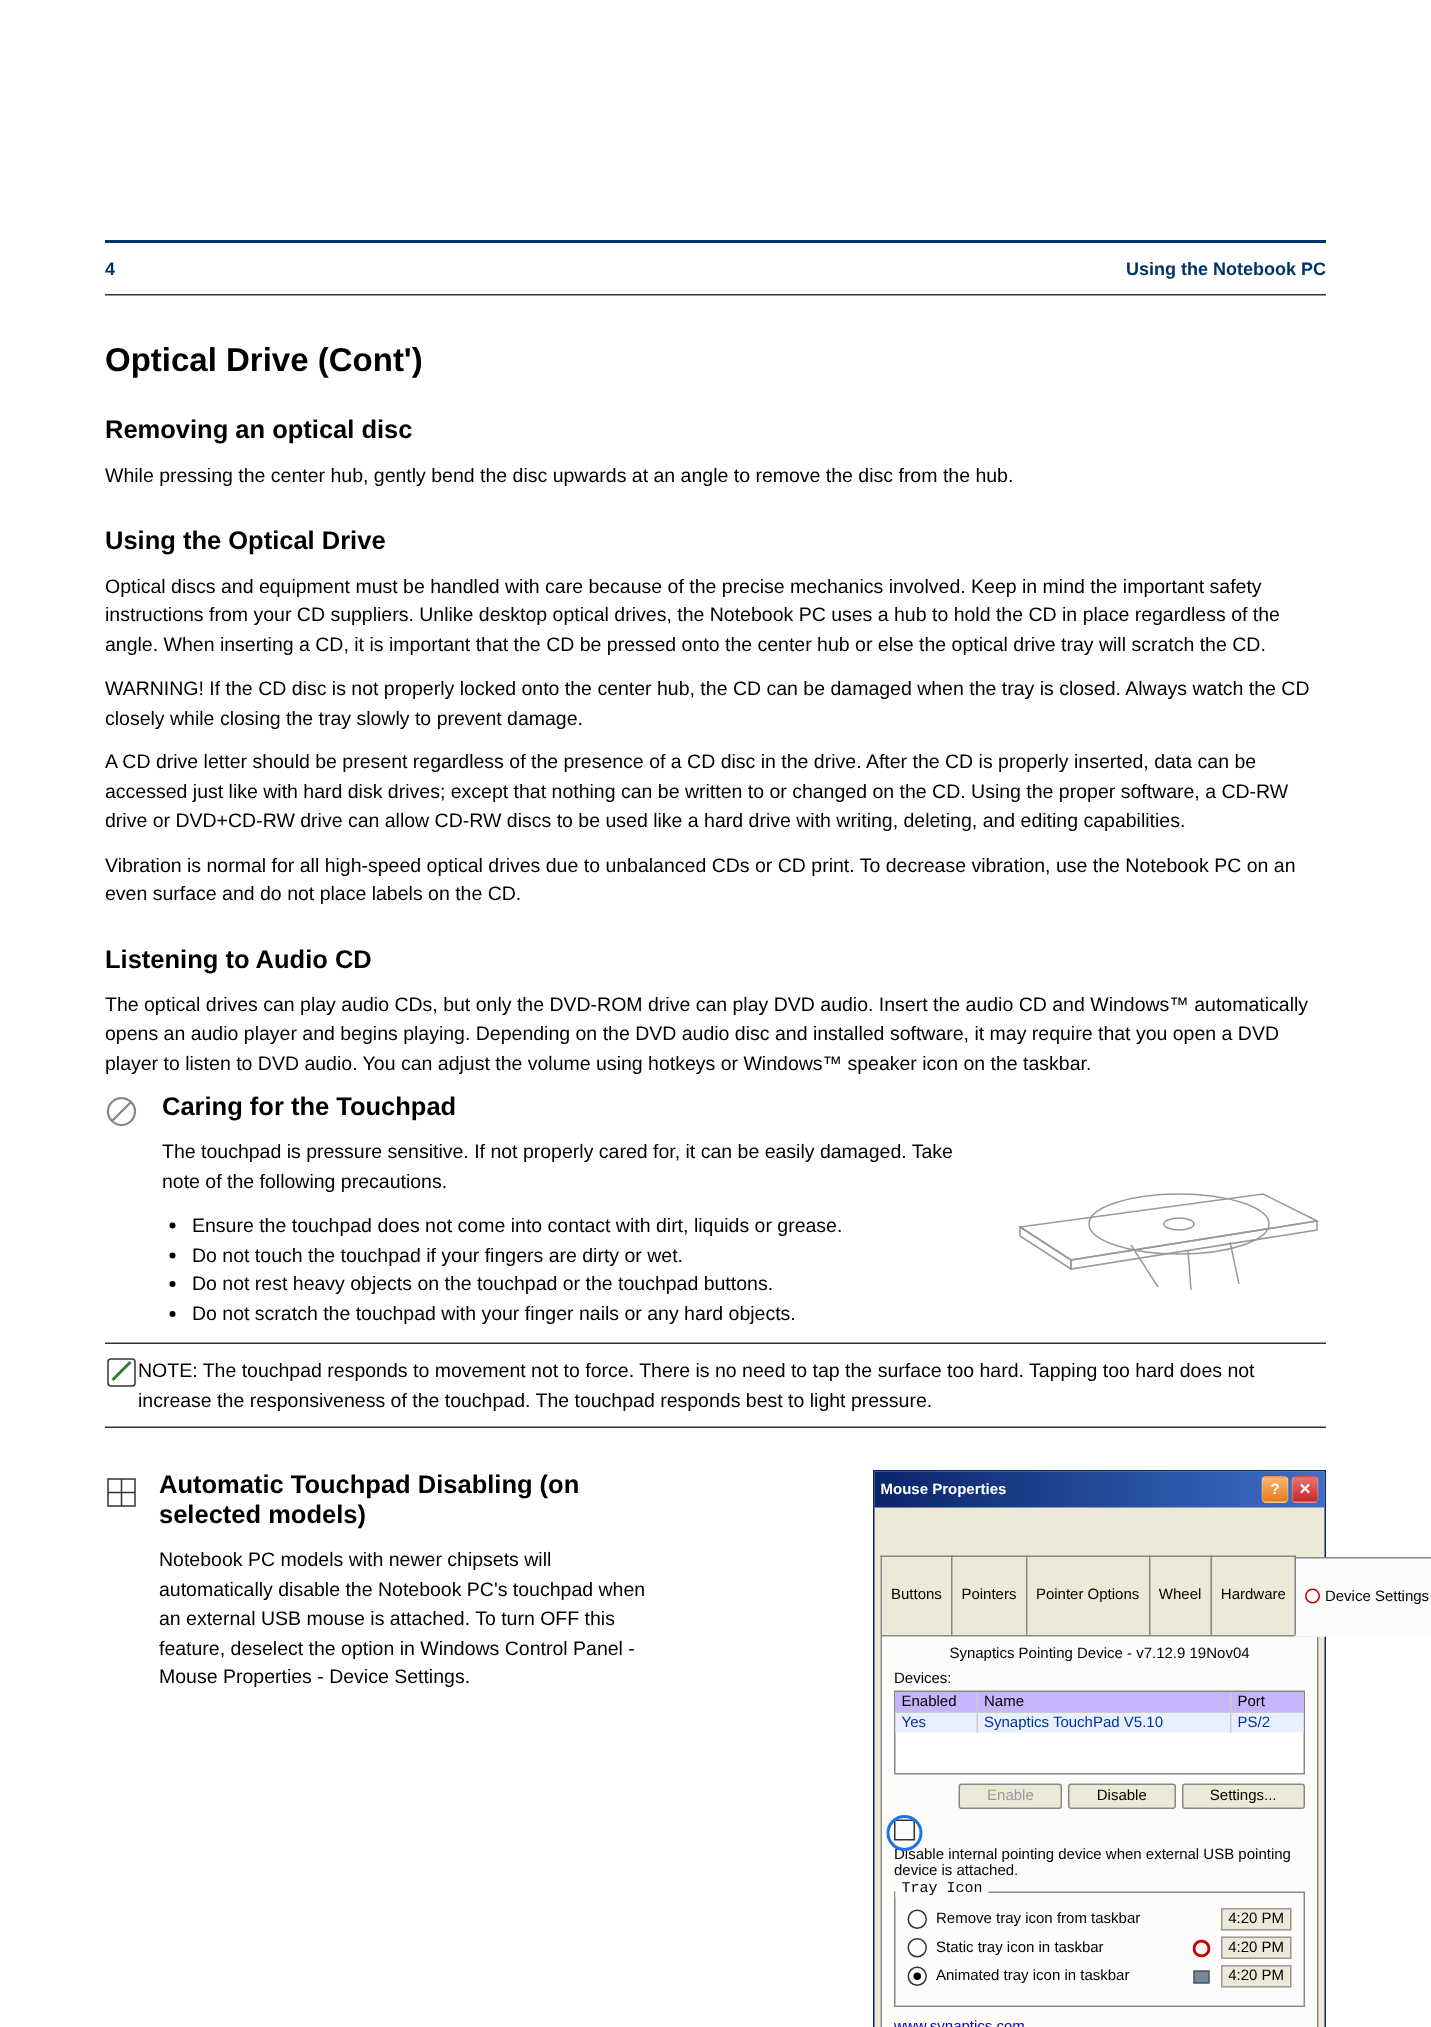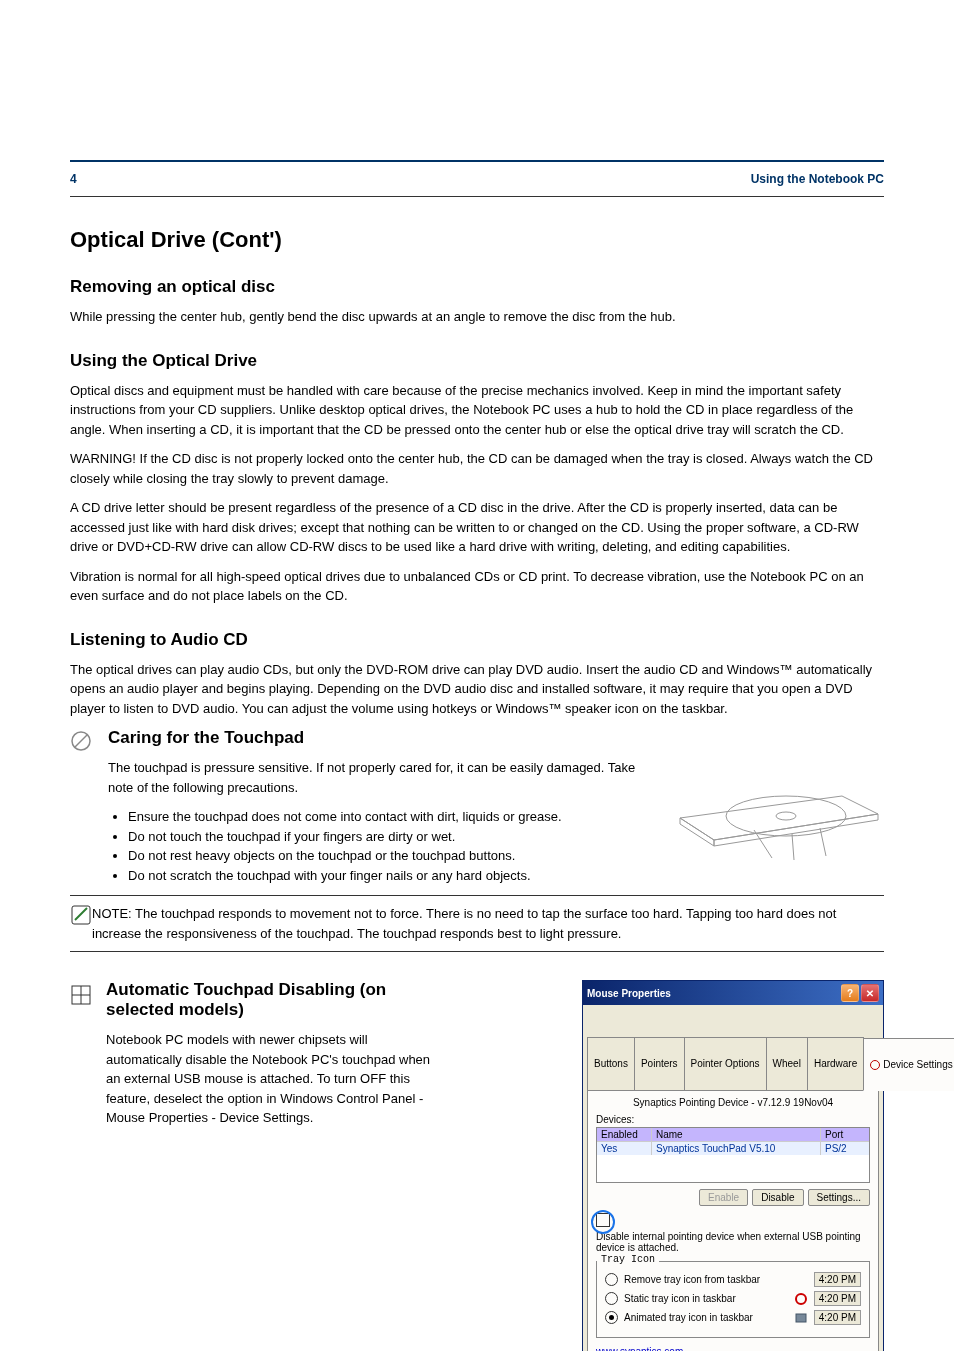--- a/index.html
+++ b/index.html
@@ -187,21 +187,21 @@
   .devices-row > div { padding: 1px 4px; }
   .btn-row {
     display: flex;
     justify-content: flex-end;
     gap: 4px;
     margin-top: 6px;
   }
   .win-btn {
     border: 1px solid #888;
     background: #ece9d8;
-    padding: 2px 8px;
+    padding: 2px 18px;
     font-size: 10px;
     border-radius: 2px;
   }
   .win-btn.disabled { color: #999; }
   .check-row {
     display: flex;
     align-items: flex-start;
     gap: 4px;
     margin-top: 6px;
     flex-direction: column;

